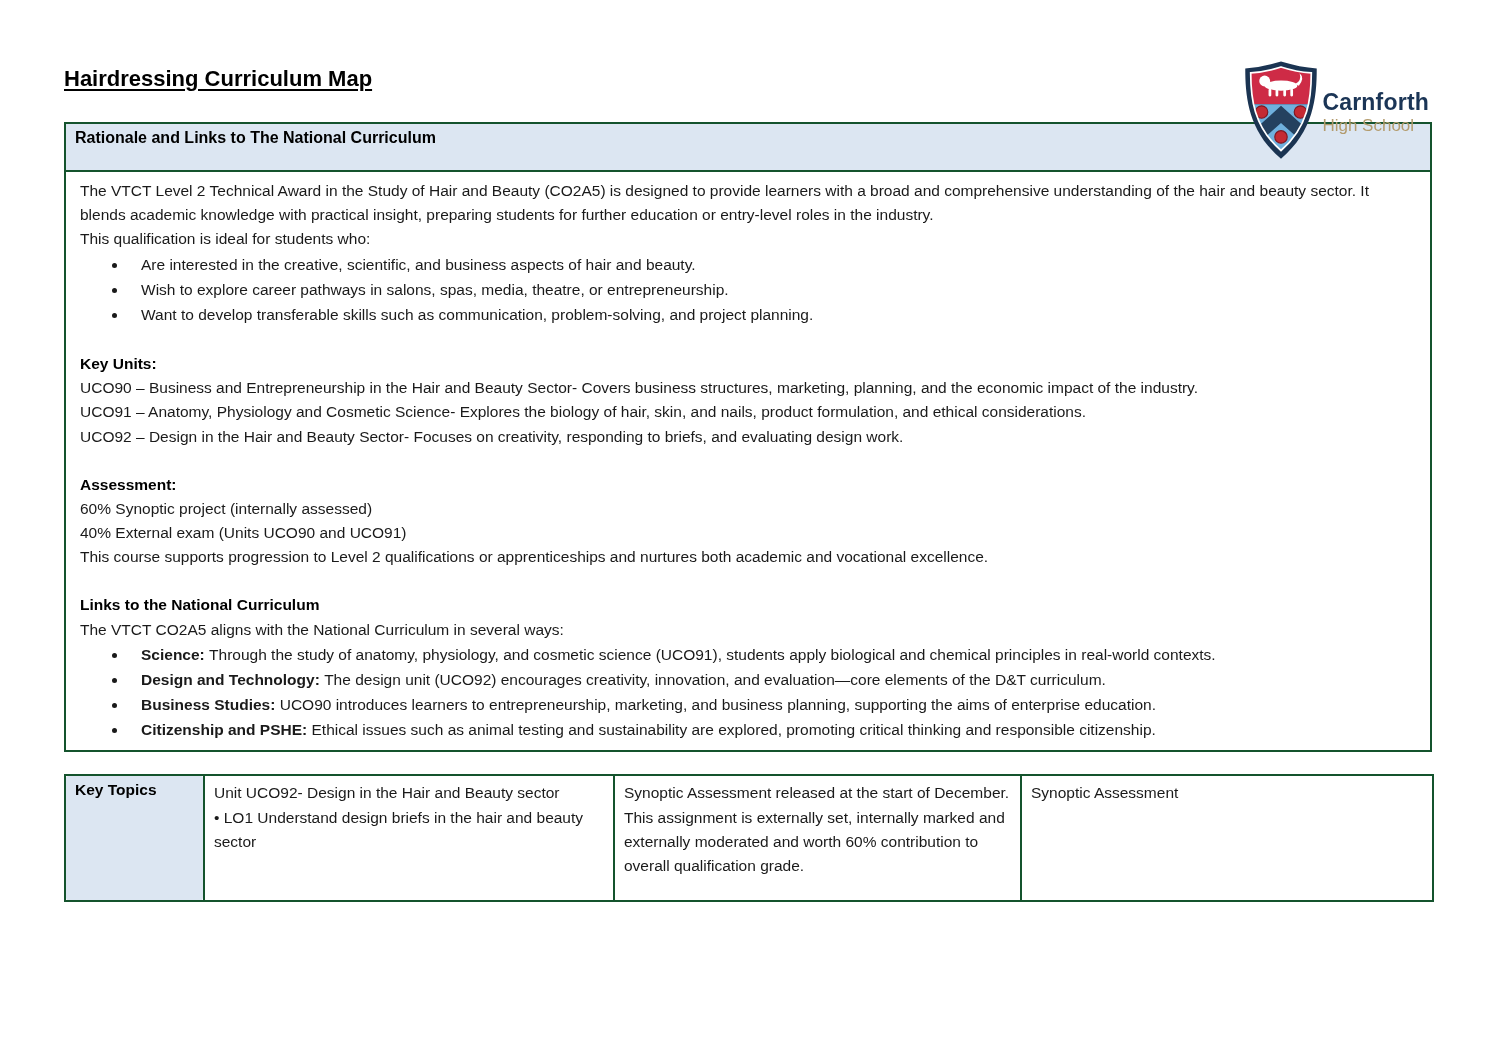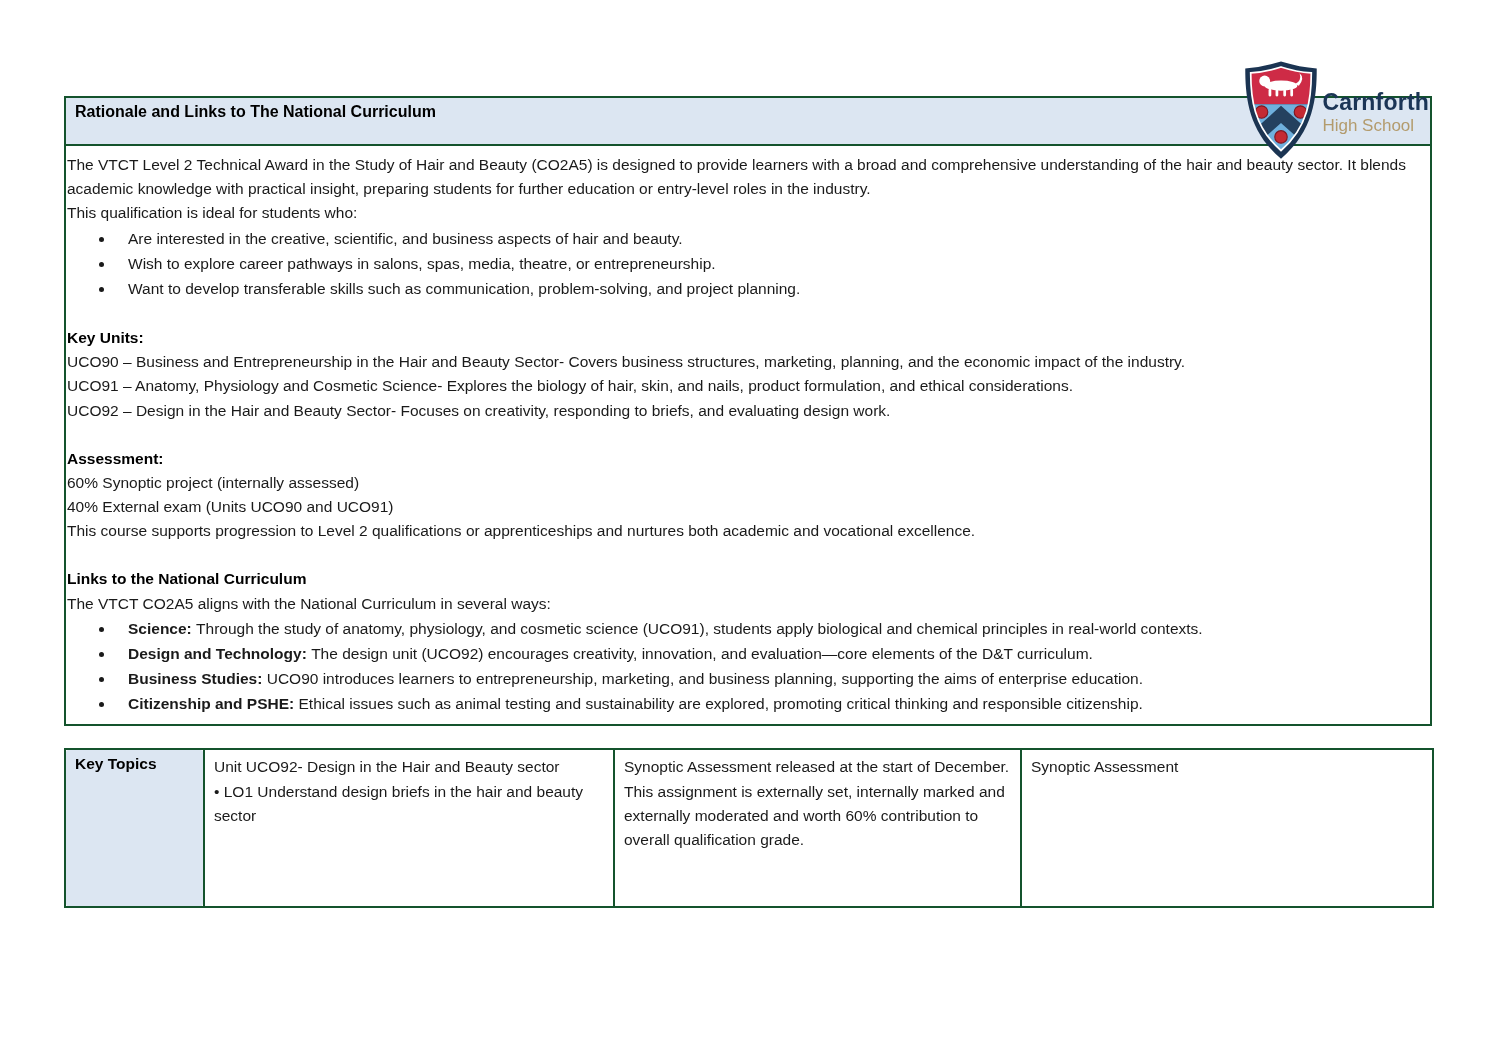--- a/index.html
+++ b/index.html
@@ -69,21 +69,21 @@
     background: #dce6f2;
     font-size: 16px;
     font-weight: bold;
     height: 48px;
     color: #000;
   }
   td.rationale-body {
     background: #fff;
     height: 560px;
     line-height: 1.56;
-    padding: 7px 1px;
+    padding: 7px 14px;
     border-radius: 28px;
   }
   .rationale-body p { margin: 0; }
   .bold { font-weight: bold; color: #000; }
   .gap { height: 24px; }
   ul.bullets {
     margin: 1px 0 0 0;
     padding-left: 48px;
     list-style: disc;
   }
@@ -96,31 +96,32 @@
     height: 52px;
     color: #000;
   }
   .term-table th.row-head {
     background: #dce6f2;
     font-weight: bold;
     color: #000;
     border-radius: 6px;
   }
   .term-table td.topic-cell {
-    height: 158px;
+    height: 126px;
     line-height: 1.56;
     background: #fff;
   }
   .term-table td.topic-cell p { margin: 0; }
 </style>
 </head>
 <body>
 
 <div class="page">
 
+  <h1 class="doc-title">Hairdressing Curriculum Map</h1>
 
   <div class="logo">
     <span>
       <svg width="78" height="101" viewBox="0 0 100 130" aria-hidden="true">
         <defs>
           <clipPath id="shieldClip">
             <path d="M50 9 C64 13.5 77 15.8 89 16.6 C89 48 85.5 86 50 116.5 C14.5 86 11 48 11 16.6 C23 15.8 36 13.5 50 9 Z"></path>
           </clipPath>
         </defs>
         <path d="M50 2 C66 7 82 10 96 11 C96 48 92 92 50 127 C8 92 4 48 4 11 C18 10 34 7 50 2 Z" fill="#1b3452"></path>

